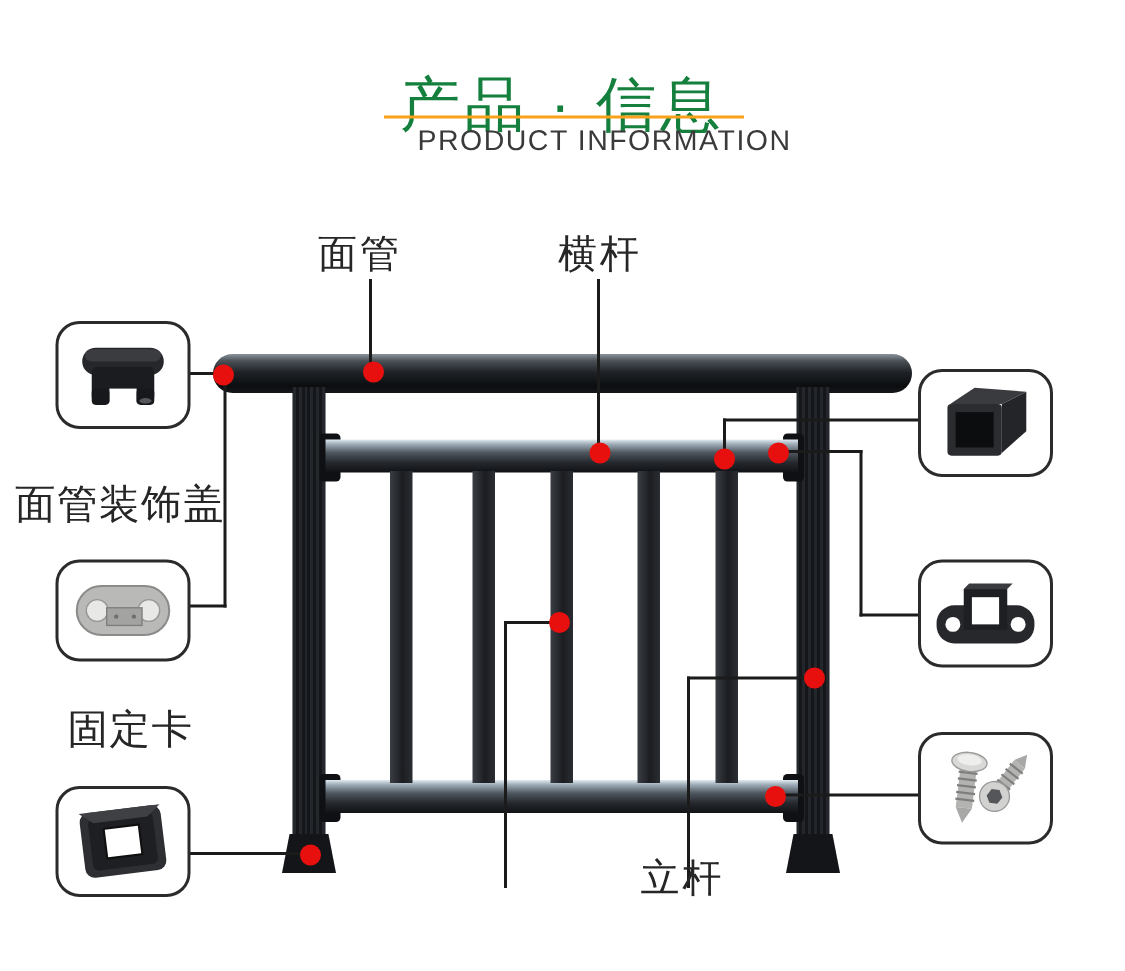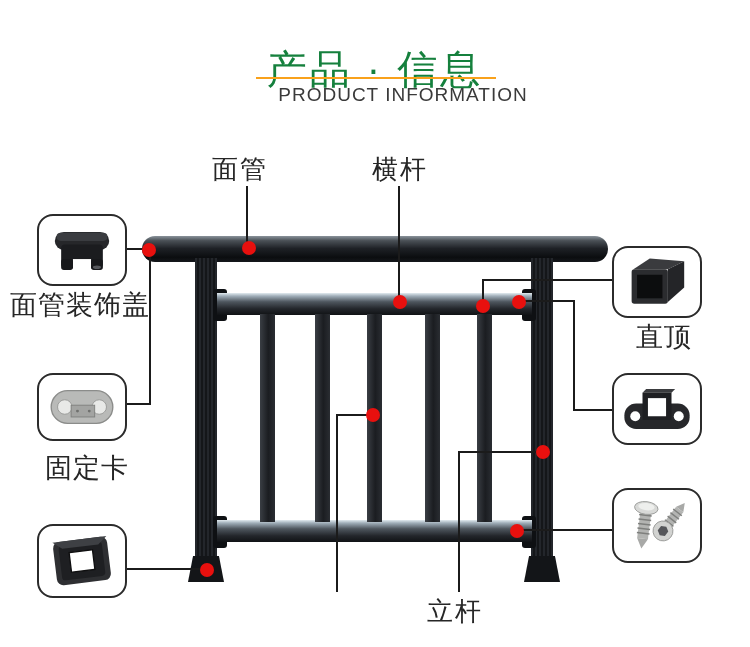--- a/index.html
+++ b/index.html
@@ -49,21 +49,21 @@
     background:#E8100E;transform:translate(-50%,-50%);z-index:6;
   }
   
   .part-box{
     position:absolute;width:86px;background:#ffffff;border:2px solid #2b2b2b;border-radius:16px;
     display:flex;align-items:center;justify-content:center;z-index:5;
   }
   .part-box svg{width:78px;height:58px;}
   .part-label{
     position:absolute;transform:translateX(-50%);font-size:27px;font-weight:500;
-    color:#262626;white-space:nowrap;z-index:5;letter-spacing:1px;
+    color:#262626;white-space:nowrap;z-index:5;letter-spacing:1px;margin-top:31px;
   }
   .node-label{
     position:absolute;transform:translateX(-50%);font-size:26px;font-weight:500;
     color:#262626;white-space:nowrap;z-index:5;letter-spacing:2px;
   }
 </style>
 </head>
 <body>
 
 <div class="stage">
@@ -117,21 +117,21 @@
   <div class="dot" style="left:400px;top:302px;"></div>
   <div class="dot" style="left:483px;top:306px;"></div>
   <div class="dot" style="left:519px;top:302px;"></div>
   <div class="dot" style="left:543px;top:452px;"></div>
   <div class="dot" style="left:373px;top:415px;"></div>
   <div class="dot" style="left:517px;top:531px;"></div>
   <div class="dot" style="left:207px;top:570px;"></div>
 
   <div class="node-label" style="left:240px;top:152px;">面管</div>
   <div class="node-label" style="left:400px;top:152px;">横杆</div>
-  <div class="node-label" style="left:455px;top:594px;">立杆</div>
+  <div class="node-label" style="left:455px;top:568px;">立杆</div>
 
   <div class="part-box" style="left:37px;top:214px;height:68px;">
     <svg viewBox="0 0 80 64">
       <rect x="10" y="12" width="60" height="20" rx="10" fill="#26272a"></rect>
       <rect x="12" y="13" width="56" height="9" rx="4.5" fill="#3a3c40"></rect>
       <rect x="17" y="26" width="46" height="26" rx="4" fill="#1b1c1f"></rect>
       <rect x="30" y="42" width="20" height="12" fill="#ffffff"></rect>
       <rect x="17" y="42" width="13" height="12" rx="3" fill="#17181b"></rect>
       <rect x="50" y="42" width="13" height="12" rx="3" fill="#17181b"></rect>
       <ellipse cx="56.5" cy="51" rx="4.5" ry="2" fill="#55575c"></ellipse>
@@ -142,42 +142,41 @@
   <div class="part-box" style="left:37px;top:373px;height:64px;">
     <svg viewBox="0 0 80 64">
       <rect x="6" y="14" width="68" height="36" rx="18" fill="#b9bab8" stroke="#8b8c8a" stroke-width="1.5"></rect>
       <circle cx="21" cy="32" r="8" fill="#e8e9e7" stroke="#979896"></circle>
       <circle cx="59" cy="32" r="8" fill="#e8e9e7" stroke="#979896"></circle>
       <rect x="28" y="30" width="26" height="13" fill="#a3a4a2" stroke="#7e7f7d"></rect>
       <circle cx="35" cy="36.5" r="1.6" fill="#6f706e"></circle>
       <circle cx="48" cy="36.5" r="1.6" fill="#6f706e"></circle>
     </svg>
   </div>
-  <div class="part-label" style="left:87px;top:450px;">固定卡</div>
+  <div class="part-label" style="left:87px;top:437px;">固定卡</div>
 
   <div class="part-box" style="left:37px;top:524px;height:70px;">
     <svg viewBox="0 0 80 64">
       <g transform="rotate(-7 40 32)">
         <rect x="10" y="8" width="60" height="48" rx="7" fill="#2e2f32"></rect>
         <rect x="16" y="13" width="48" height="38" rx="4" fill="#1e1f22"></rect>
         <path d="M10 8 h60 l-10 8 h-40 z" fill="#3e4044"></path>
         <rect x="27" y="21" width="26" height="22" fill="#ffffff" stroke="#0f0f10" stroke-width="1.5"></rect>
       </g>
     </svg>
   </div>
 
   <div class="part-box" style="left:612px;top:246px;height:68px;">
     <svg viewBox="0 0 80 64">
       <polygon points="14,18 32,6 70,9 52,18" fill="#3a3b3e"></polygon>
       <polygon points="52,18 70,9 70,38 52,54" fill="#242528"></polygon>
       <rect x="12" y="18" width="40" height="38" rx="3" fill="#2b2c2f"></rect>
       <rect x="18" y="24" width="28" height="26" fill="#0c0d0e"></rect>
     </svg>
   </div>
-  <div class="part-label" style="left:664px;top:319px;">直顶</div>
 
   <div class="part-box" style="left:612px;top:373px;height:68px;">
     <svg viewBox="0 0 80 64">
       <rect x="4" y="26" width="72" height="28" rx="13" fill="#27282b"></rect>
       <circle cx="16" cy="40" r="5.5" fill="#ffffff"></circle>
       <circle cx="64" cy="40" r="5.5" fill="#ffffff"></circle>
       <polygon points="24,14 56,14 60,10 28,10" fill="#3a3b3e"></polygon>
       <rect x="24" y="14" width="32" height="30" fill="#1e1f22"></rect>
       <rect x="30" y="20" width="20" height="20" fill="#ffffff"></rect>
     </svg>

